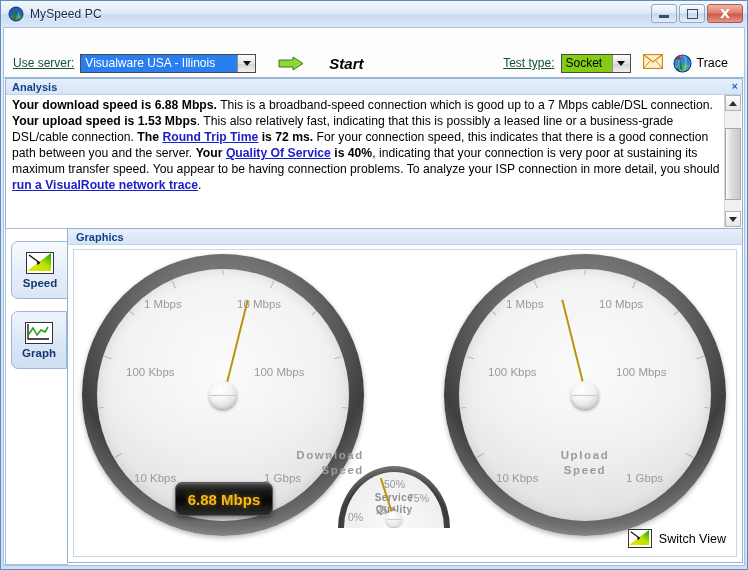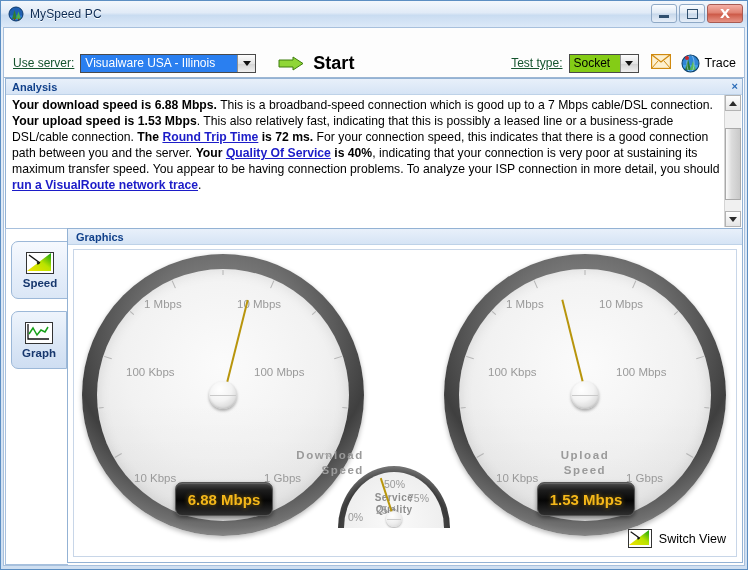--- a/index.html
+++ b/index.html
@@ -93,24 +93,24 @@
     width:17px;height:17px;flex:0 0 auto;
     border-left:1px solid #8f8f8f;
     background:linear-gradient(to bottom,#fdfdfd,#e4e4e4 50%,#d2d2d2 51%,#f0f0f0);
     display:flex;align-items:center;justify-content:center;
   }
   .combo .arrowbox .tri{
     width:0;height:0;border-left:4px solid transparent;border-right:4px solid transparent;
     border-top:5px solid #111;
   }
   .startwrap{display:flex;align-items:center;margin-left:22px;}
-  .start-label{font-size:18px;font-weight:bold;color:#000;margin-left:9px;}
+  .start-label{font-size:15px;font-weight:bold;color:#000;margin-left:25px;font-style:italic;}
   .spacer{flex:1 1 auto;}
   .mailicon{margin-left:12px;}
-  .tracewrap{display:flex;align-items:center;margin-left:10px;margin-right:8px;}
+  .tracewrap{display:flex;align-items:center;margin-left:10px;margin-right:16px;}
   .trace-label{font-size:12.5px;color:#000;margin-left:5px;}
 
   
   .analysis-panel{
     position:absolute;left:5px;top:78px;width:738px;height:151px;
     box-sizing:border-box;
     border:1px solid #93b2d4;
     background:#ffffff;
   }
   .an-header{
@@ -461,23 +461,20 @@
         <div class="g-lab" style="left:155px;top:44px;">10 Mbps</div>
         <div class="g-lab" style="left:172px;top:112px;">100 Mbps</div>
         <div class="g-lab" style="left:52px;top:218px;">10 Kbps</div>
         <div class="g-lab" style="left:182px;top:218px;">1 Gbps</div>
         <div class="g-name" style="top:194px;">
           <div>Upload</div>
           <div>Speed</div>
         </div>
         <div class="needle" id="ul-needle" style="transform: rotate(-14deg);"></div>
         <div class="hub"></div>
-        <div class="readout" style="top:228px;">
-          <span>1.53 Mbps</span>
-        </div>
       <div class="g-tick" style="left: 50%; top: 50%; height: 8px; transform: translate(-50%, 0px) rotate(-120deg) translateY(-125px);"></div>
           <div class="g-tick" style="left: 50%; top: 50%; height: 5px; transform: translate(-50%, 0px) rotate(-96deg) translateY(-125px);"></div>
           <div class="g-tick" style="left: 50%; top: 50%; height: 8px; transform: translate(-50%, 0px) rotate(-72deg) translateY(-125px);"></div>
           <div class="g-tick" style="left: 50%; top: 50%; height: 5px; transform: translate(-50%, 0px) rotate(-48deg) translateY(-125px);"></div>
           <div class="g-tick" style="left: 50%; top: 50%; height: 8px; transform: translate(-50%, 0px) rotate(-24deg) translateY(-125px);"></div>
           <div class="g-tick" style="left: 50%; top: 50%; height: 5px; transform: translate(-50%, 0px) rotate(0deg) translateY(-125px);"></div>
           <div class="g-tick" style="left: 50%; top: 50%; height: 8px; transform: translate(-50%, 0px) rotate(24deg) translateY(-125px);"></div>
           <div class="g-tick" style="left: 50%; top: 50%; height: 5px; transform: translate(-50%, 0px) rotate(48deg) translateY(-125px);"></div>
           <div class="g-tick" style="left: 50%; top: 50%; height: 8px; transform: translate(-50%, 0px) rotate(72deg) translateY(-125px);"></div>
           <div class="g-tick" style="left: 50%; top: 50%; height: 5px; transform: translate(-50%, 0px) rotate(96deg) translateY(-125px);"></div>

